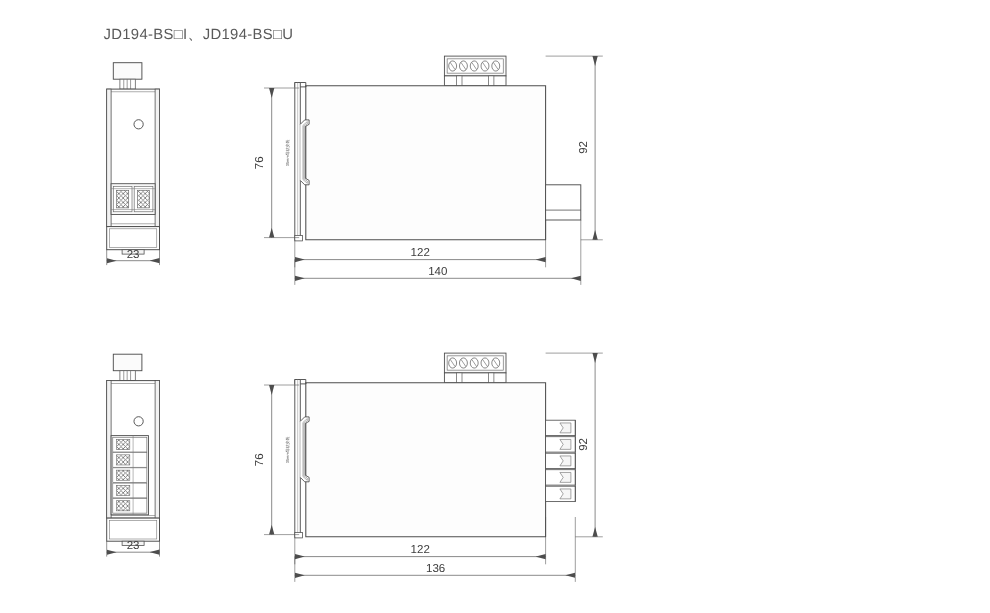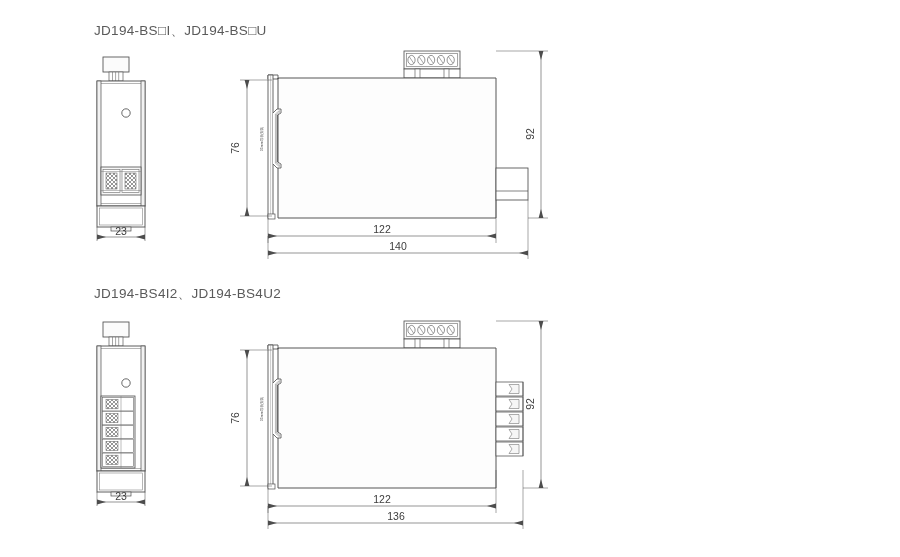--- a/index.html
+++ b/index.html
@@ -52,21 +52,20 @@
     fill: #4a4a4a;
   }
 </style>
 </head>
 <body>
 
 <div class="sheet">
 
   <div class="dwg-title" id="title-1">JD194-BS□I、JD194-BS□U</div>
 
-  <div class="dwg-title" id="title-2">JD194-BS4I2、JD194-BS4U2</div>
 
   <svg class="drawing" viewBox="0 0 900 557">
     <defs>
       <marker id="arrIn" markerWidth="9" markerHeight="6" refX="9" refY="3" orient="auto" markerUnits="userSpaceOnUse">
         <path d="M0,3 L9,0.6 L9,5.4 Z" fill="#4d4d4d"></path>
       </marker>
       <marker id="arrOut" markerWidth="9" markerHeight="6" refX="0" refY="3" orient="auto" markerUnits="userSpaceOnUse">
         <path d="M9,3 L0,0.6 L0,5.4 Z" fill="#4d4d4d"></path>
       </marker>
       <pattern id="screwX" width="4" height="4" patternUnits="userSpaceOnUse">

